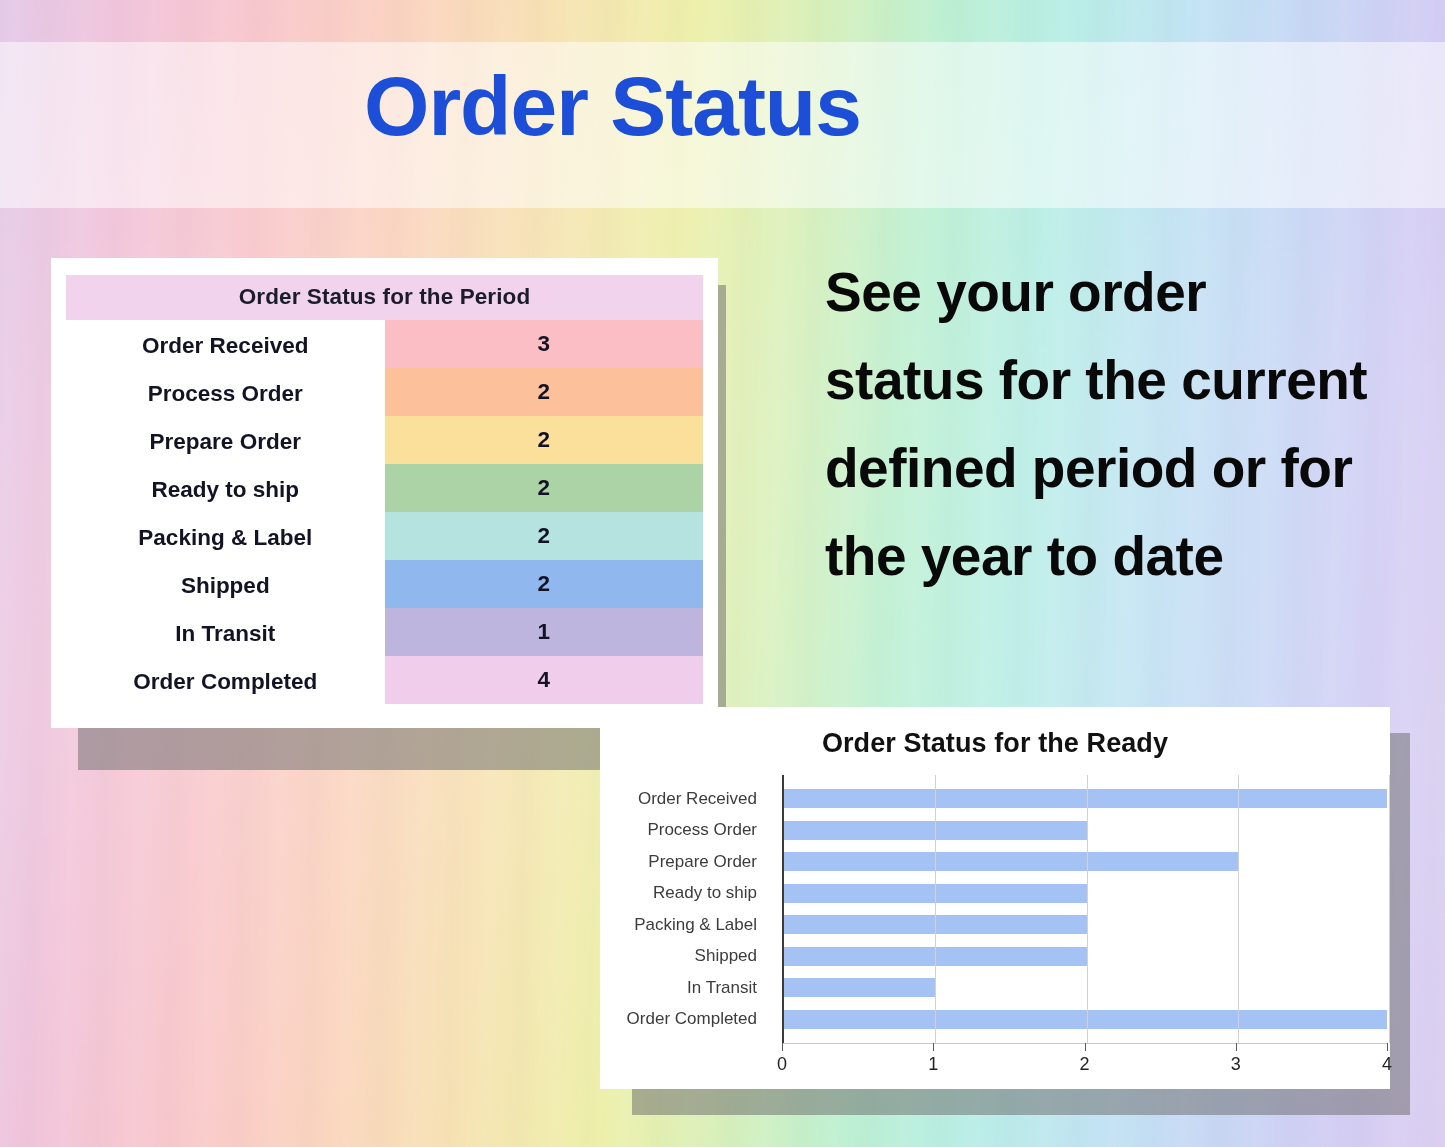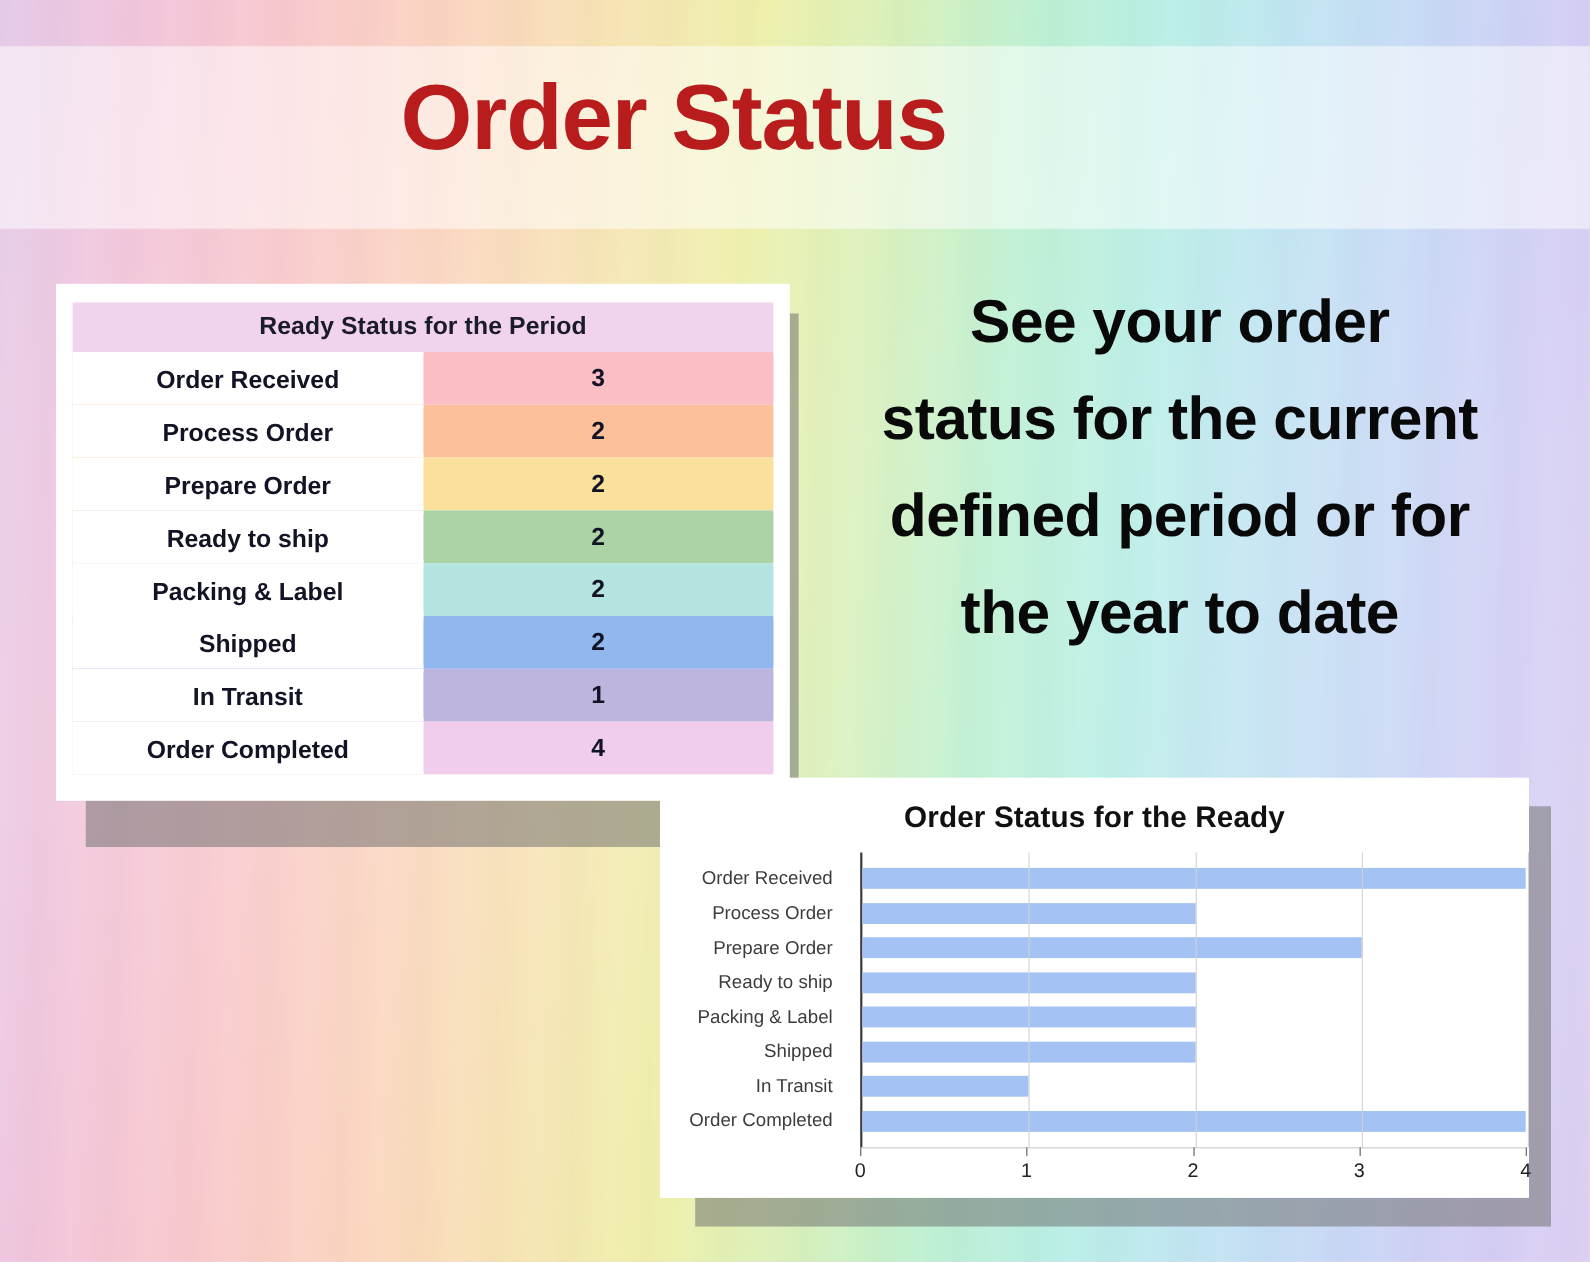--- a/index.html
+++ b/index.html
@@ -67,31 +67,30 @@
   #page-title {
     position: absolute;
     left: 0;
     top: 62px;
     width: 1225px;
     text-align: center;
     font-family: "Liberation Sans", sans-serif;
     font-size: 84px;
     font-weight: bold;
     letter-spacing: -1px;
-    color: #b91c1c;
+    color: #1d4ed8;
     line-height: 1.05;
   }
 
   
   #tagline {
     position: absolute;
-    left: 800px;
+    left: 825px;
     top: 248px;
     width: 545px;
-    text-align: center;
     font-family: "Liberation Sans", sans-serif;
     font-size: 55px;
     font-weight: bold;
     line-height: 1.60;
     color: #090909;
     letter-spacing: -0.5px;
   }
 
   
   .card-shadow {
@@ -293,21 +292,21 @@
 
 <div id="tagline">See your order status for the current defined period or for the year to date</div>
 
 <div class="card-shadow" id="table-shadow"></div>
 <div class="card-shadow" id="chart-shadow"></div>
 
 <div id="table-card">
   <table id="status-table">
     <thead>
       <tr>
-        <th class="table-title" colspan="2">Ready Status for the Period</th>
+        <th class="table-title" colspan="2">Order Status for the Period</th>
       </tr>
     </thead>
     <tbody id="table-body">
         <tr style="background: rgb(251, 190, 196);">
           <td class="cell-label">
             <span class="cell-label-inner">Order Received</span>
           </td>
           <td class="cell-value">
             <span class="cell-value-inner" style="background: rgb(251, 190, 196);">3</span>
           </td>

